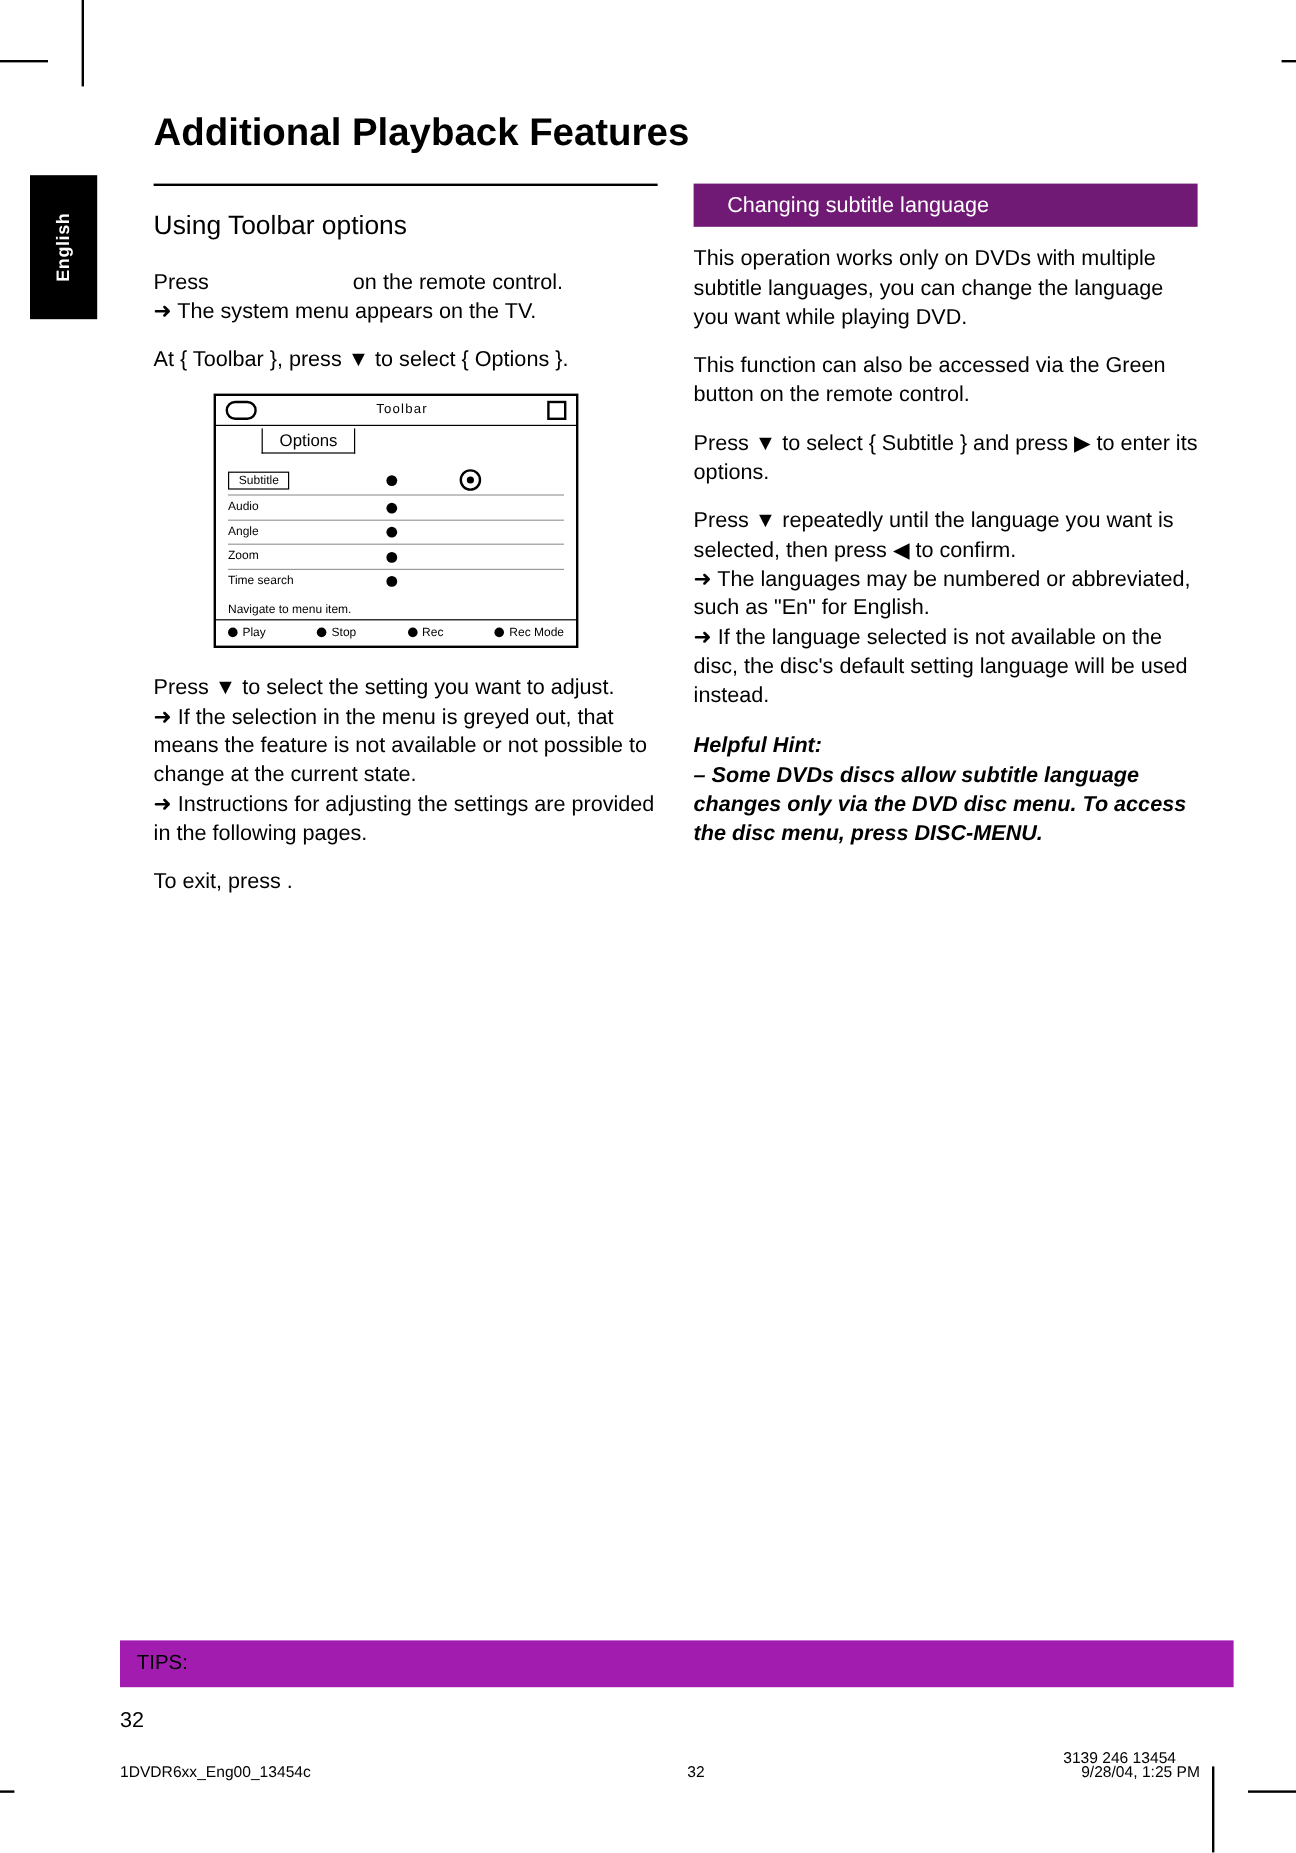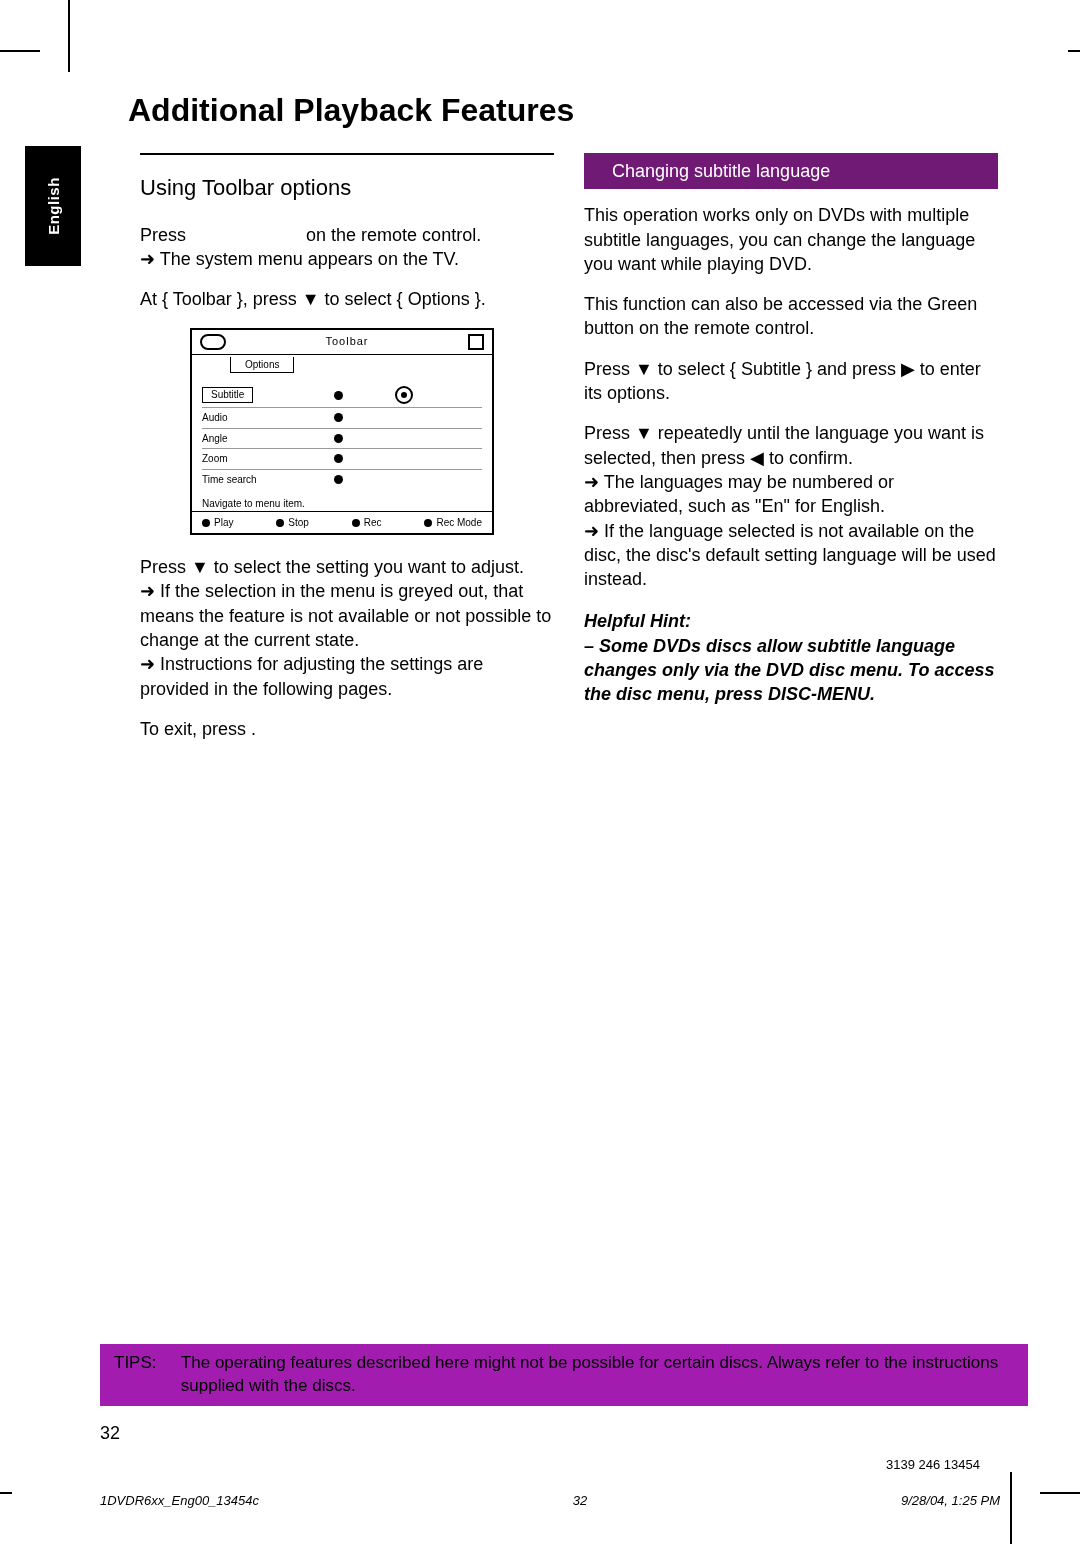--- a/index.html
+++ b/index.html
@@ -11,51 +11,51 @@
   .crop.tr-h{right:0;top:50px;width:12px;height:2px;}
   .crop.br-h{right:0;bottom:50px;width:40px;height:2px;}
   .crop.br-v{right:68px;bottom:0;width:2px;height:72px;}
   .crop.bl-h{left:0;bottom:50px;width:12px;height:2px;}
   
   .side-tab{position:absolute;left:25px;top:146px;width:56px;height:120px;background:#000;}
   .side-tab span{position:absolute;left:50%;top:50%;transform:translate(-50%,-50%) rotate(-90deg);color:#fff;font-size:15px;font-weight:bold;white-space:nowrap;letter-spacing:0.5px;}
   
   .content{position:absolute;left:128px;top:92px;width:870px;}
   h1{margin:0 0 24px 0;font-size:32px;font-weight:bold;}
-  .cols{display:flex;gap:30px;margin-left:12px;}
+  .cols{display:flex;gap:30px;}
   .col{flex:1;min-width:0;font-size:18px;line-height:1.35;}
   h2{margin:0 0 20px 0;font-size:22px;font-weight:normal;border-top:2px solid #000;padding-top:18px;}
   .step{margin:0 0 16px 0;}
   .inverse{display:block;background:#701a75;color:#fff;font-size:18px;padding:6px 28px;margin:0 0 14px 0;font-weight:normal;}
   .hint-title{font-weight:bold;font-style:italic;margin-top:18px;}
   .hint-body{font-weight:bold;font-style:italic;}
   
   .diagram{width:300px;border:2px solid #000;margin:4px 0 20px 50px;font-family:Arial,sans-serif;}
   .d-head{display:flex;align-items:center;justify-content:space-between;border-bottom:1px solid #000;padding:4px 8px;}
   .pill{width:22px;height:12px;border:2px solid #000;border-radius:8px;}
   .sq{width:12px;height:12px;border:2px solid #000;}
   .d-head .mid{font-size:11px;letter-spacing:1px;}
   .d-tabrow{display:flex;padding:2px 8px 4px 8px;}
-  .d-tab{border:1px solid #000;border-top:none;font-size:10px;padding:1px 14px;margin-left:30px;}
+  .d-tab{border:1px solid #000;border-top:none;font-size:14px;padding:1px 14px;margin-left:30px;}
   .d-body{padding:6px 10px 4px 10px;}
   .d-row{display:flex;align-items:center;border-bottom:1px solid #999;padding:3px 0;gap:48px;}
   .d-row:last-child{border-bottom:none;}
   .d-cell-l{width:80px;font-size:10px;}
   .d-chip{display:inline-block;border:1px solid #000;padding:0 8px;font-size:10px;}
   .dot{width:9px;height:9px;border-radius:50%;background:#000;margin-left:4px;}
   .dotring{width:14px;height:14px;border:2px solid #000;border-radius:50%;display:flex;align-items:center;justify-content:center;margin-left:4px;}
   .dotring::after{content:"";width:6px;height:6px;background:#000;border-radius:50%;}
   .d-top10{font-size:10px;padding:4px 10px 0 10px;}
   .d-foot{display:flex;align-items:center;justify-content:space-between;border-top:1px solid #000;padding:4px 10px;font-size:10px;}
   .fdot{width:8px;height:8px;border-radius:50%;background:#000;display:inline-block;margin-right:4px;vertical-align:middle;}
   
   .tips{position:absolute;left:100px;bottom:138px;width:900px;background:#a21caf;padding:8px 14px;font-size:17px;line-height:1.35;display:flex;}
   .tips .label{width:80px;}
   .pgnum{position:absolute;left:100px;bottom:100px;font-size:18px;}
-  .footer{position:absolute;left:100px;bottom:36px;width:900px;display:flex;justify-content:space-between;font-size:13px;font-style:italic;}
+  .footer{position:absolute;left:100px;bottom:60px;width:900px;display:flex;justify-content:space-between;font-size:13px;}
   .partno{position:absolute;right:100px;bottom:72px;font-size:13px;}
 </style>
 </head>
 <body>
 
 <div class="page">
 
   <div class="crop tl-h"></div>
   <div class="crop tl-v"></div>
   <div class="crop tr-h"></div>
@@ -146,21 +146,20 @@
         </div>
         <div class="hint-title">Helpful Hint:</div>
         <div class="hint-body">– Some DVDs discs allow subtitle language changes only via the DVD disc menu. To access the disc menu, press DISC-MENU.</div>
       </div>
 
     </div>
   </div>
 
   <div class="tips">
     <div class="label">TIPS:</div>
-    <div>The operating features described here might not be possible for certain discs. Always refer to the instructions supplied with the discs.</div>
   </div>
 
   <div class="pgnum">32</div>
 
   <div class="partno">3139 246 13454</div>
   <div class="footer">
     <span>1DVDR6xx_Eng00_13454c</span>
     <span>32</span>
     <span>9/28/04, 1:25 PM</span>
   </div>

